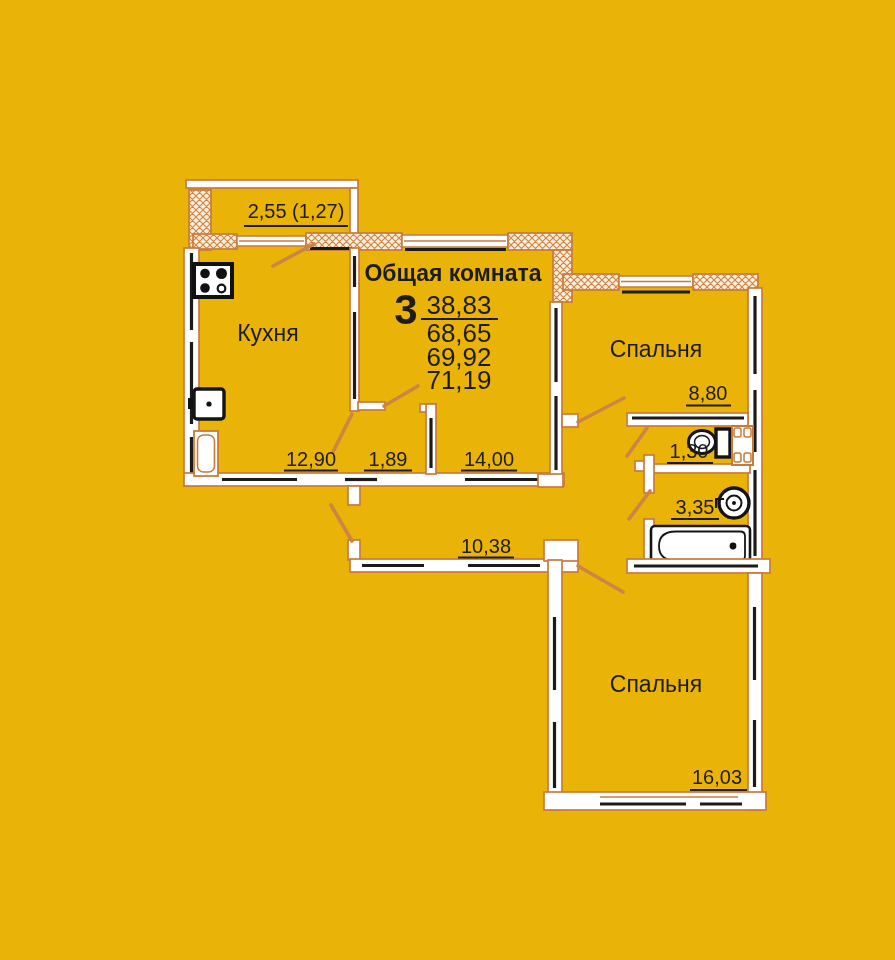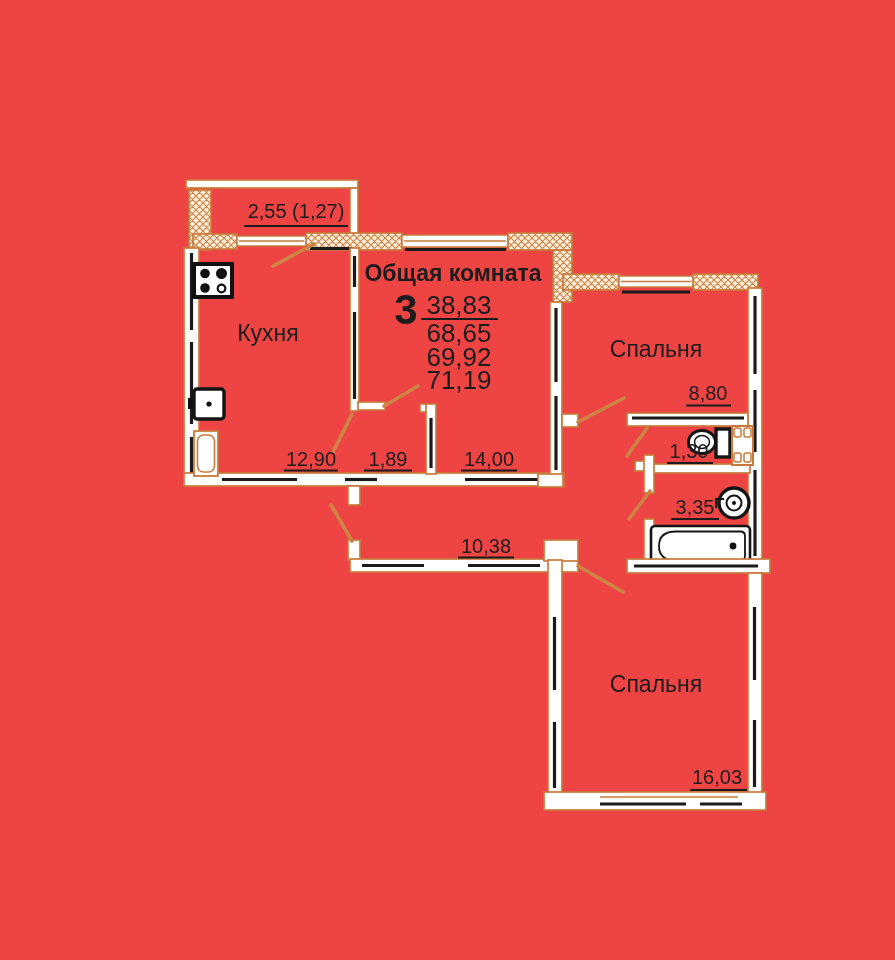--- a/index.html
+++ b/index.html
@@ -1,16 +1,16 @@
 <!DOCTYPE html>
 <html><head>
 <meta charset="utf-8">
 <style>
   html,body { margin:0; padding:0; background:#ffffff; }
-  .page { width:895px; height:960px; background:#ef4444; position:relative; overflow:hidden; }
+  .page { width:895px; height:960px; background:#eab308; position:relative; overflow:hidden; }
   svg { display:block; }
   
   .wall  { fill:#ffffff; stroke:#c87a3c; stroke-width:1.7; }
   .hwall { fill:url(#hx); stroke:#c87a3c; stroke-width:1.7; }
   .win   { fill:#ffffff; stroke:#c87a3c; stroke-width:1.5; }
   .wline { stroke:#c87a3c; stroke-width:1.5; }
   .bseg  { stroke:#1b1b1b; stroke-width:3.2; }
   .bthin { stroke:#1b1b1b; stroke-width:2; }
   .door  { stroke:#cd8445; stroke-width:3.6; stroke-linecap:round; }
   .fixb  { fill:#ffffff; stroke:#141414; }

